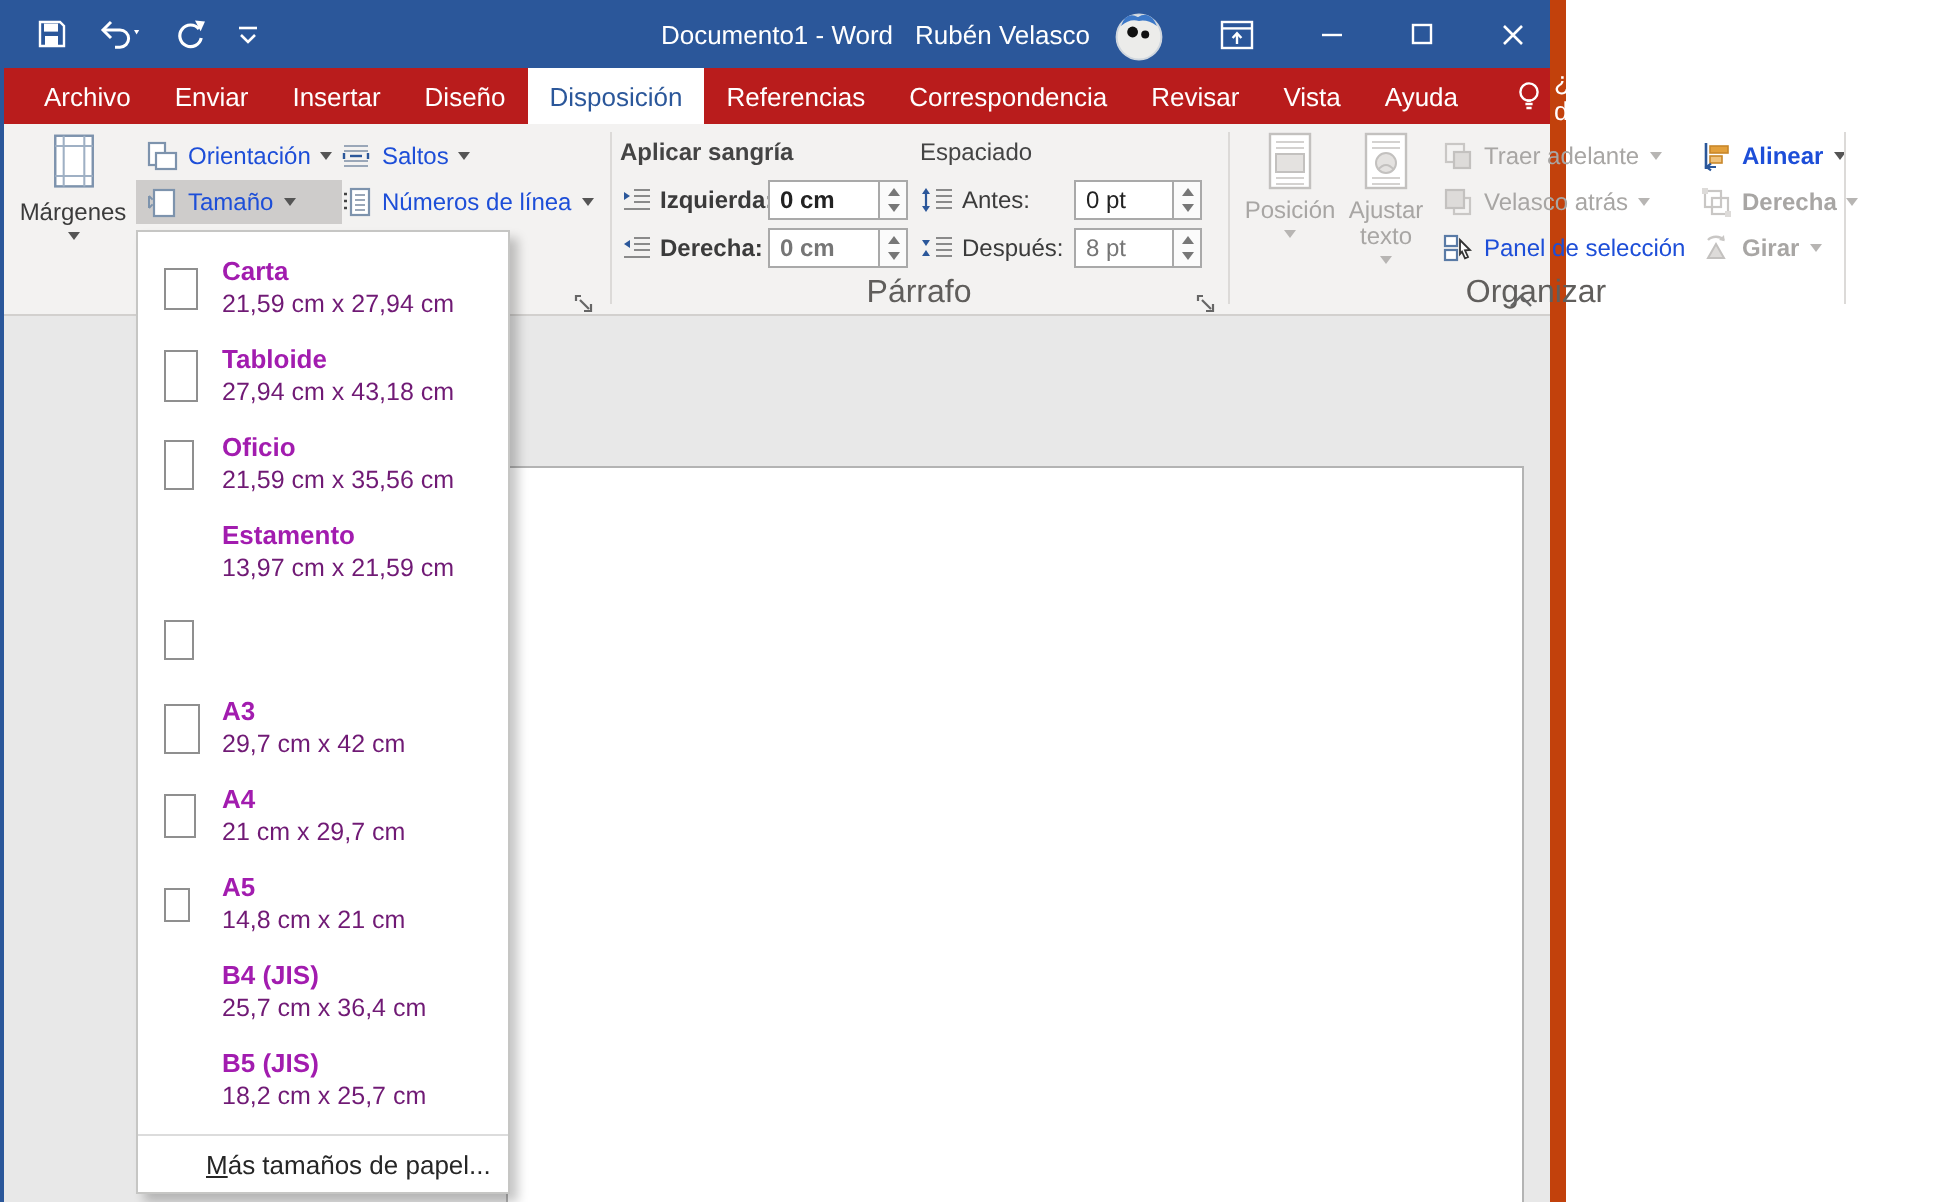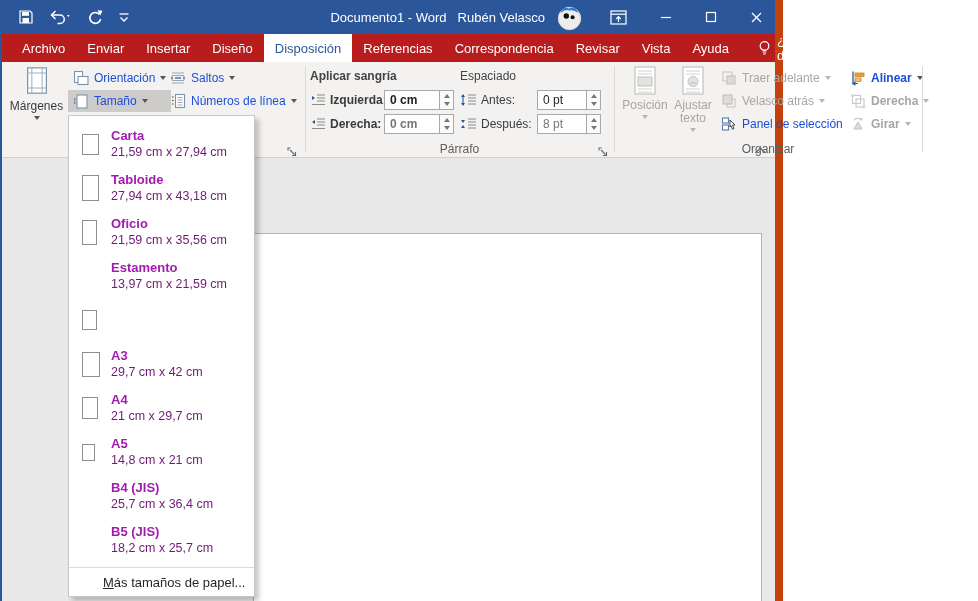--- a/index.html
+++ b/index.html
@@ -24,21 +24,21 @@
   
   .tabrow { height: 28px; background: #b91c1c; display: flex; align-items: stretch; padding-left: 9px; }
   .tab { color: #fff; font-size: 13px; padding: 0 11px; display: flex; align-items: center; white-space: nowrap; }
   .tab.active { background: #fff; color: #2b579a; }
   .tellme { display: flex; align-items: center; gap: 6px; color: #fff; font-size: 13px; padding: 0 10px; margin-left: 8px; }
   .share { margin-left: auto; margin-right: 26px; display: flex; align-items: center; gap: 6px; color: #fff; font-size: 13px; }
 
   
   .ribbon { position: relative; height: 96px; background: #f3f2f1; border-bottom: 1px solid #d2d0ce; }
   .vsep { position: absolute; top: 4px; height: 86px; width: 1px; background: #dcdad8; }
-  .group-label { position: absolute; bottom: 1px; text-align: center; font-size: 12px; color: #605e5c; }
+  .group-label { position: absolute; bottom: 1px; text-align: center; font-size: 16px; color: #605e5c; }
   .launcher { position: absolute; width: 13px; height: 13px; display: flex; align-items: center; justify-content: center; }
   .collapse-btn { position: absolute; right: 8px; top: 84px; }
 
   .bigbtn { position: absolute; display: flex; flex-direction: column; align-items: center; color: #3b3b3b; font-size: 12px; text-align: center; }
   .bigbtn .lbl { line-height: 13px; margin-top: 3px; }
   .bigbtn.disabled { color: #a8a6a4; }
 
   .smallrow { display: flex; align-items: center; height: 22px; padding: 0 5px; color: #1d4ed8; font-size: 12px; white-space: nowrap; }
   .smallrow .ico { margin-right: 5px; display: flex; }
   .smallrow.pressed { background: #cecccb; }

